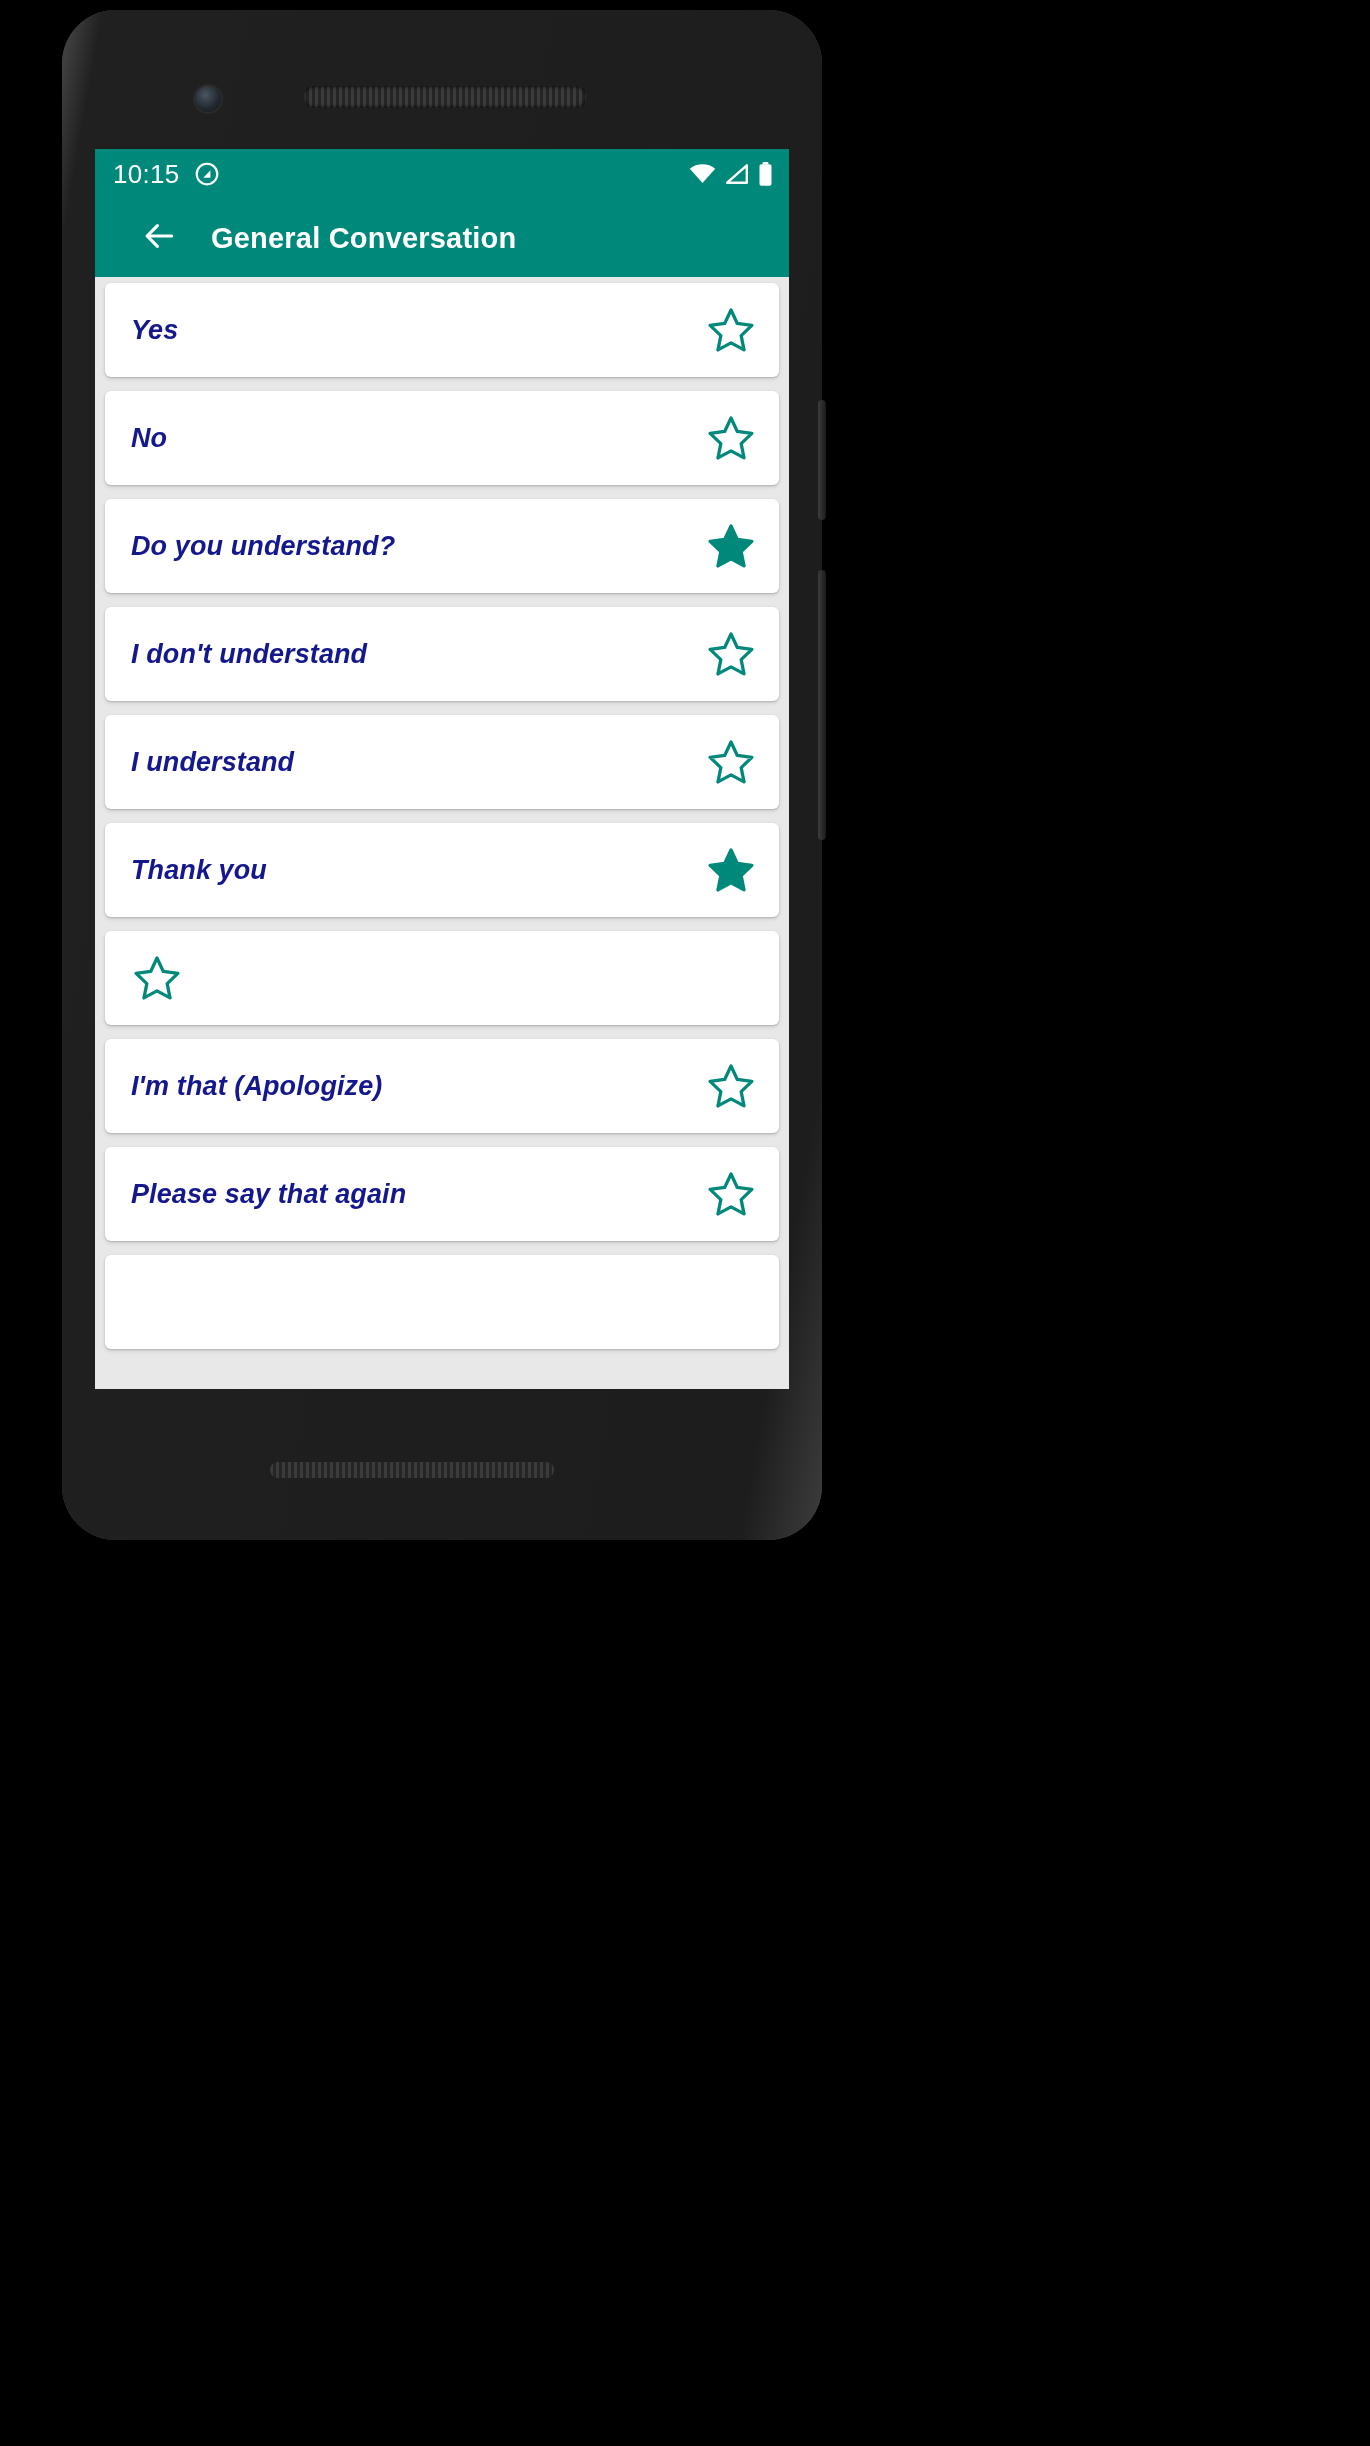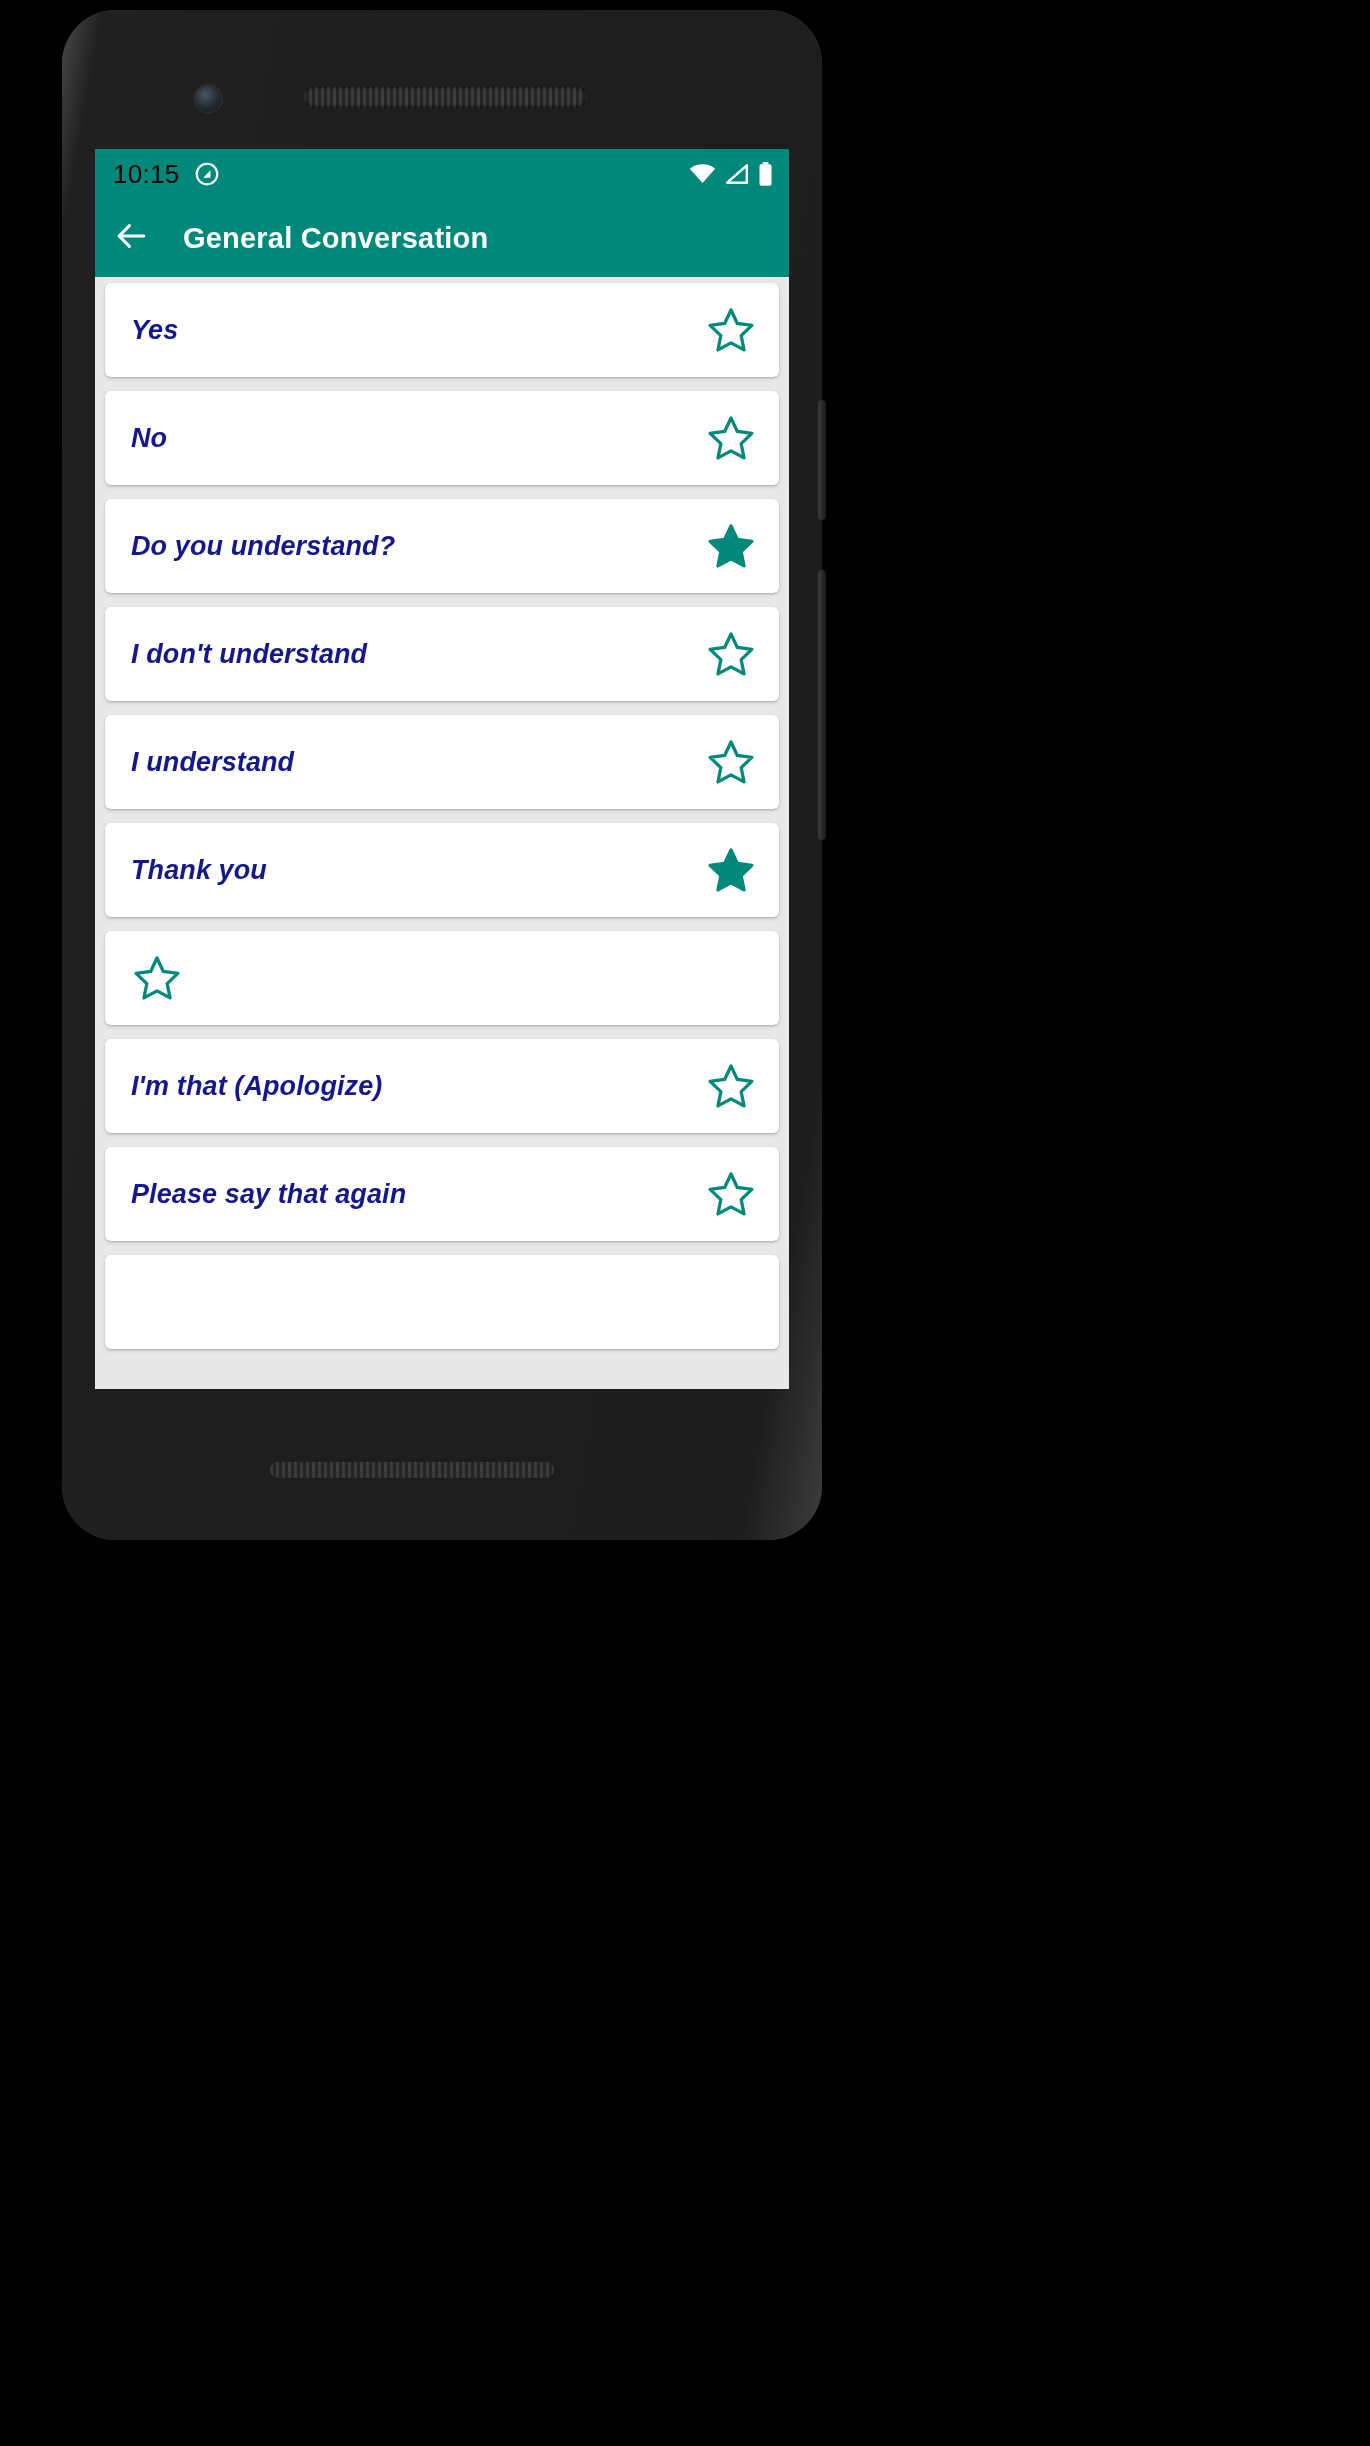--- a/index.html
+++ b/index.html
@@ -60,33 +60,33 @@
     width: 694px; height: 1240px;
     background: #e8e8e8;
     overflow: hidden;
   }
 
   
   #statusbar {
     height: 50px; background: #00897b;
     display: flex; align-items: center;
     padding: 0 16px 0 18px;
-    color: #000000;
+    color: #ffffff;
     justify-content: space-between;
   }
   #clock { font-size: 26px; letter-spacing: .3px; }
   #status-left { display: flex; align-items: center; gap: 14px; }
   #status-right { margin-left: auto; display: flex; align-items: center; gap: 9px; }
   .sicon { display: block; }
 
   
   #appbar {
     height: 78px; background: #00897b;
     display: flex; align-items: center;
-    padding-left: 8px;
+    padding-left: 36px;
   }
   #back-btn {
     width: 56px; height: 56px;
     display: flex; align-items: center; justify-content: center;
     cursor: pointer;
   }
   #appbar-title {
     color: #fff; font-size: 29px; font-weight: 700;
     margin-left: 24px; letter-spacing: .2px;
   }

